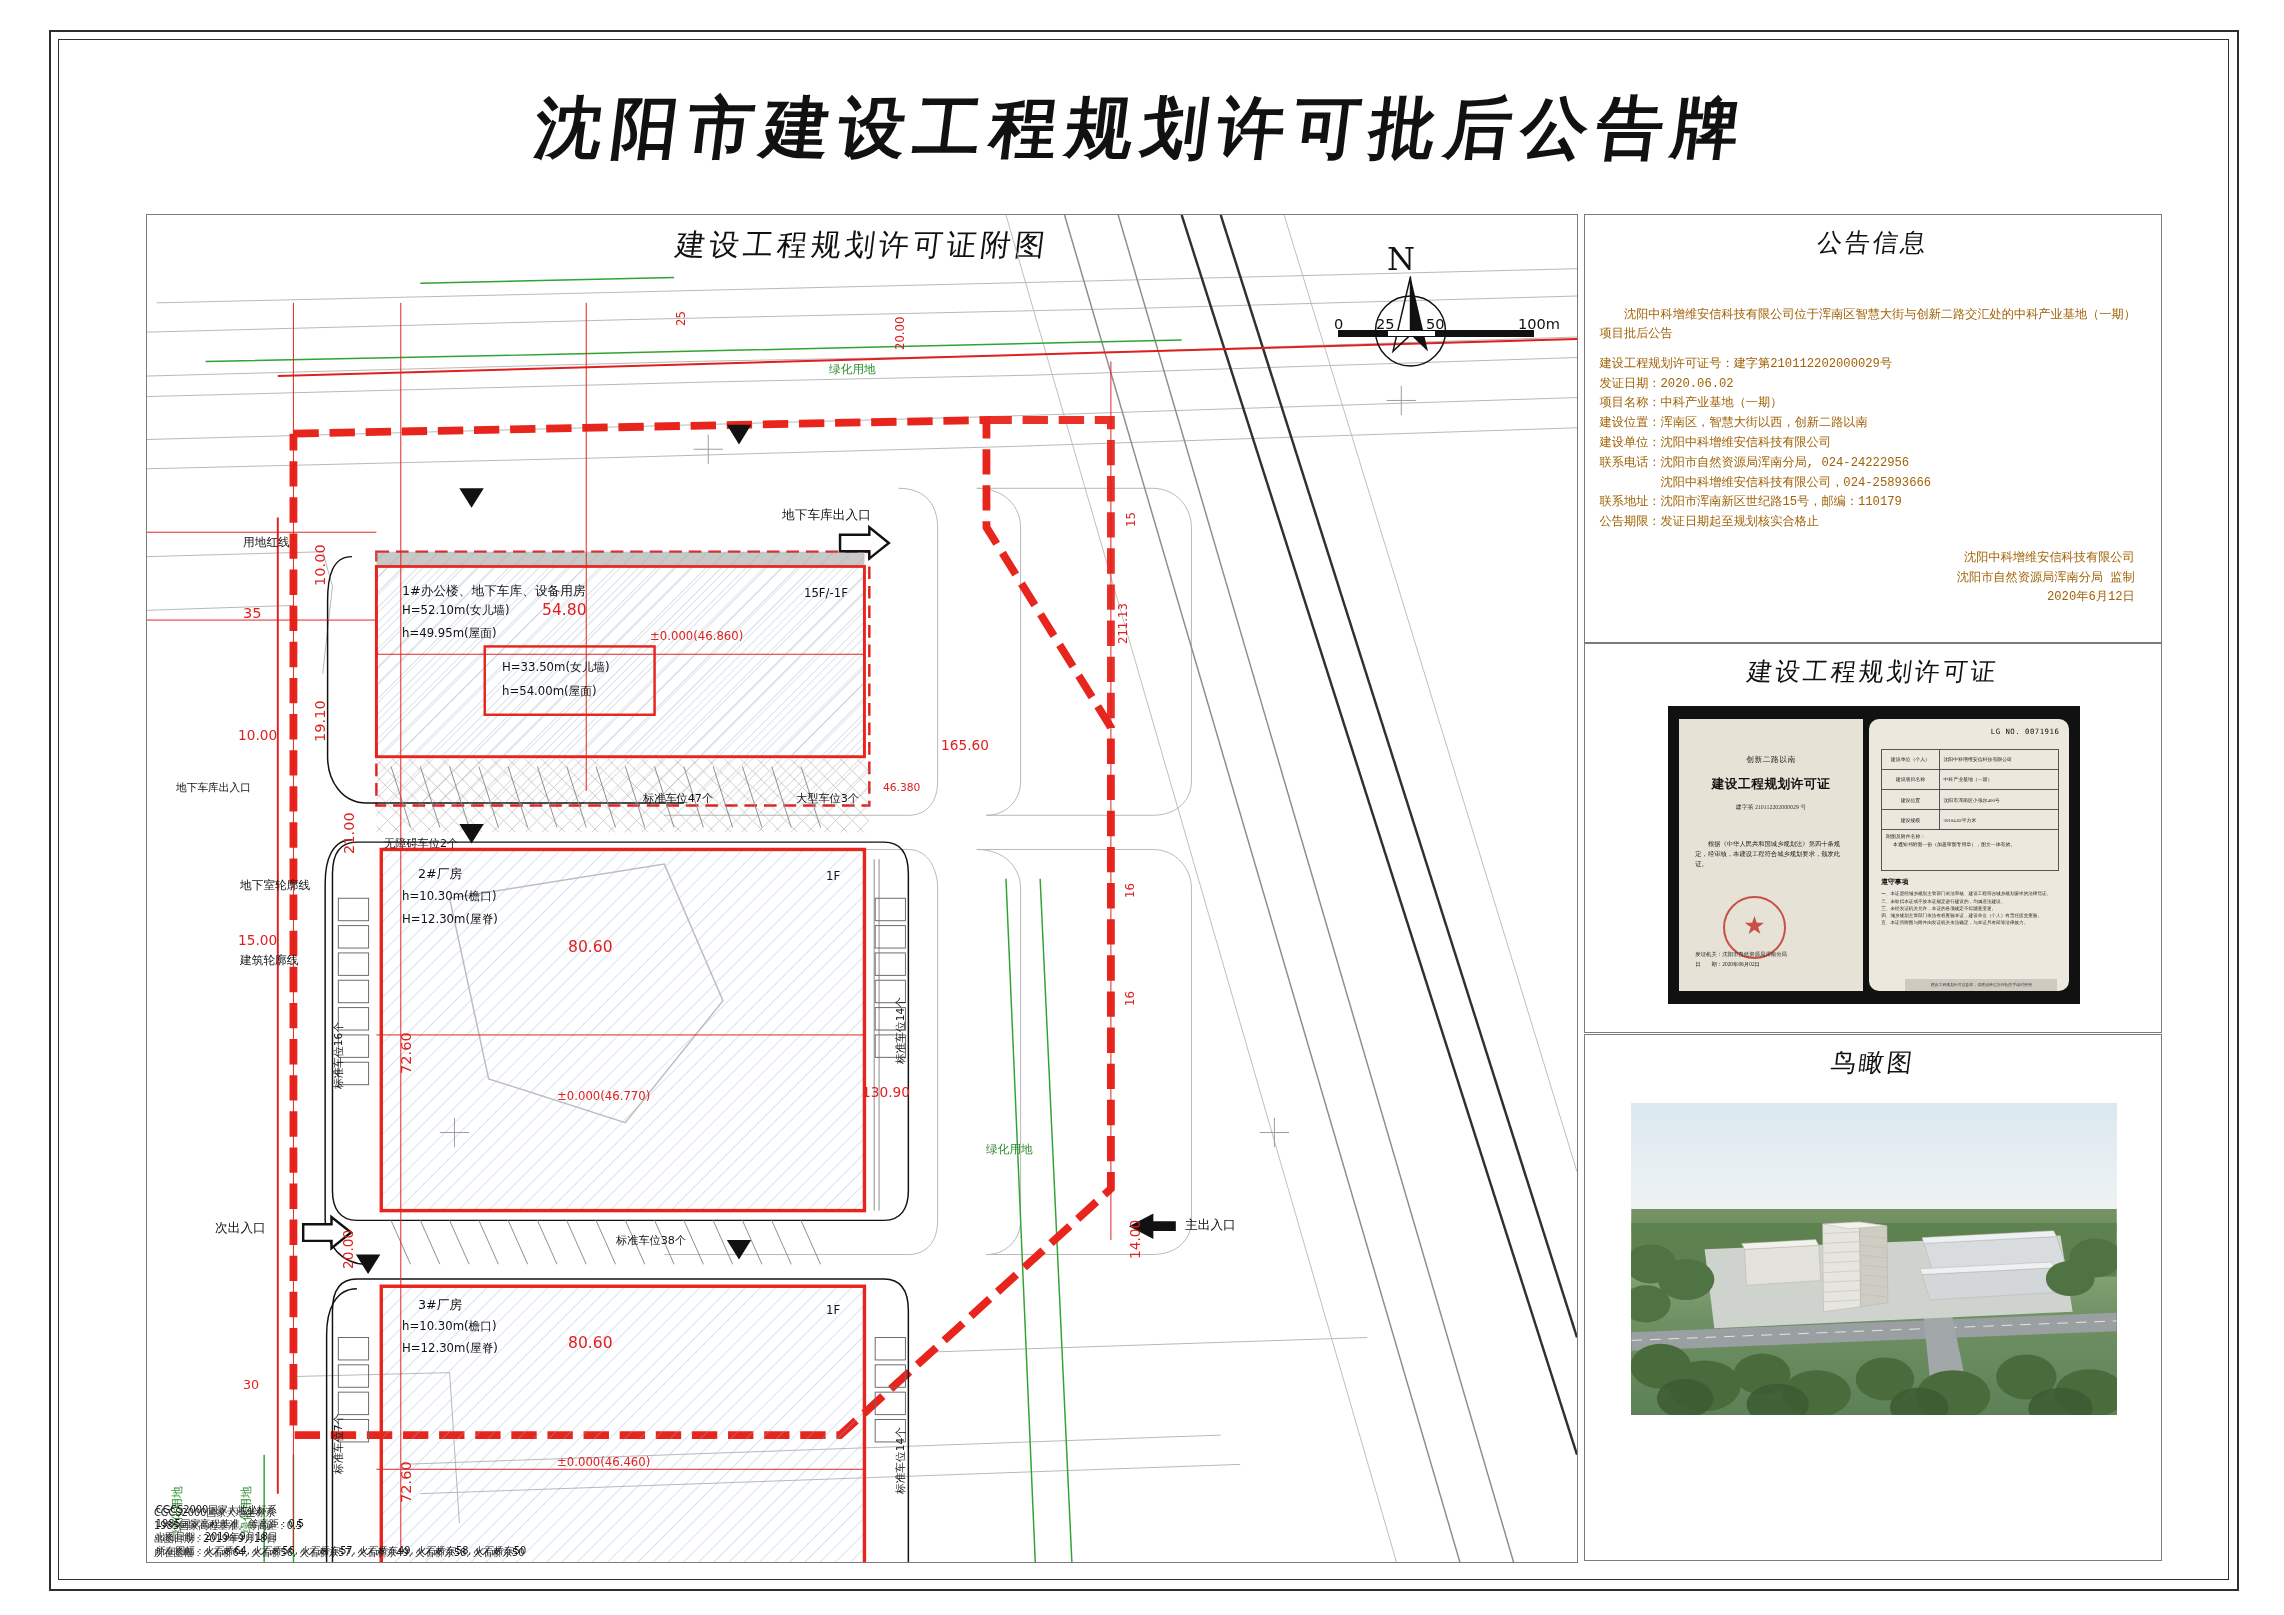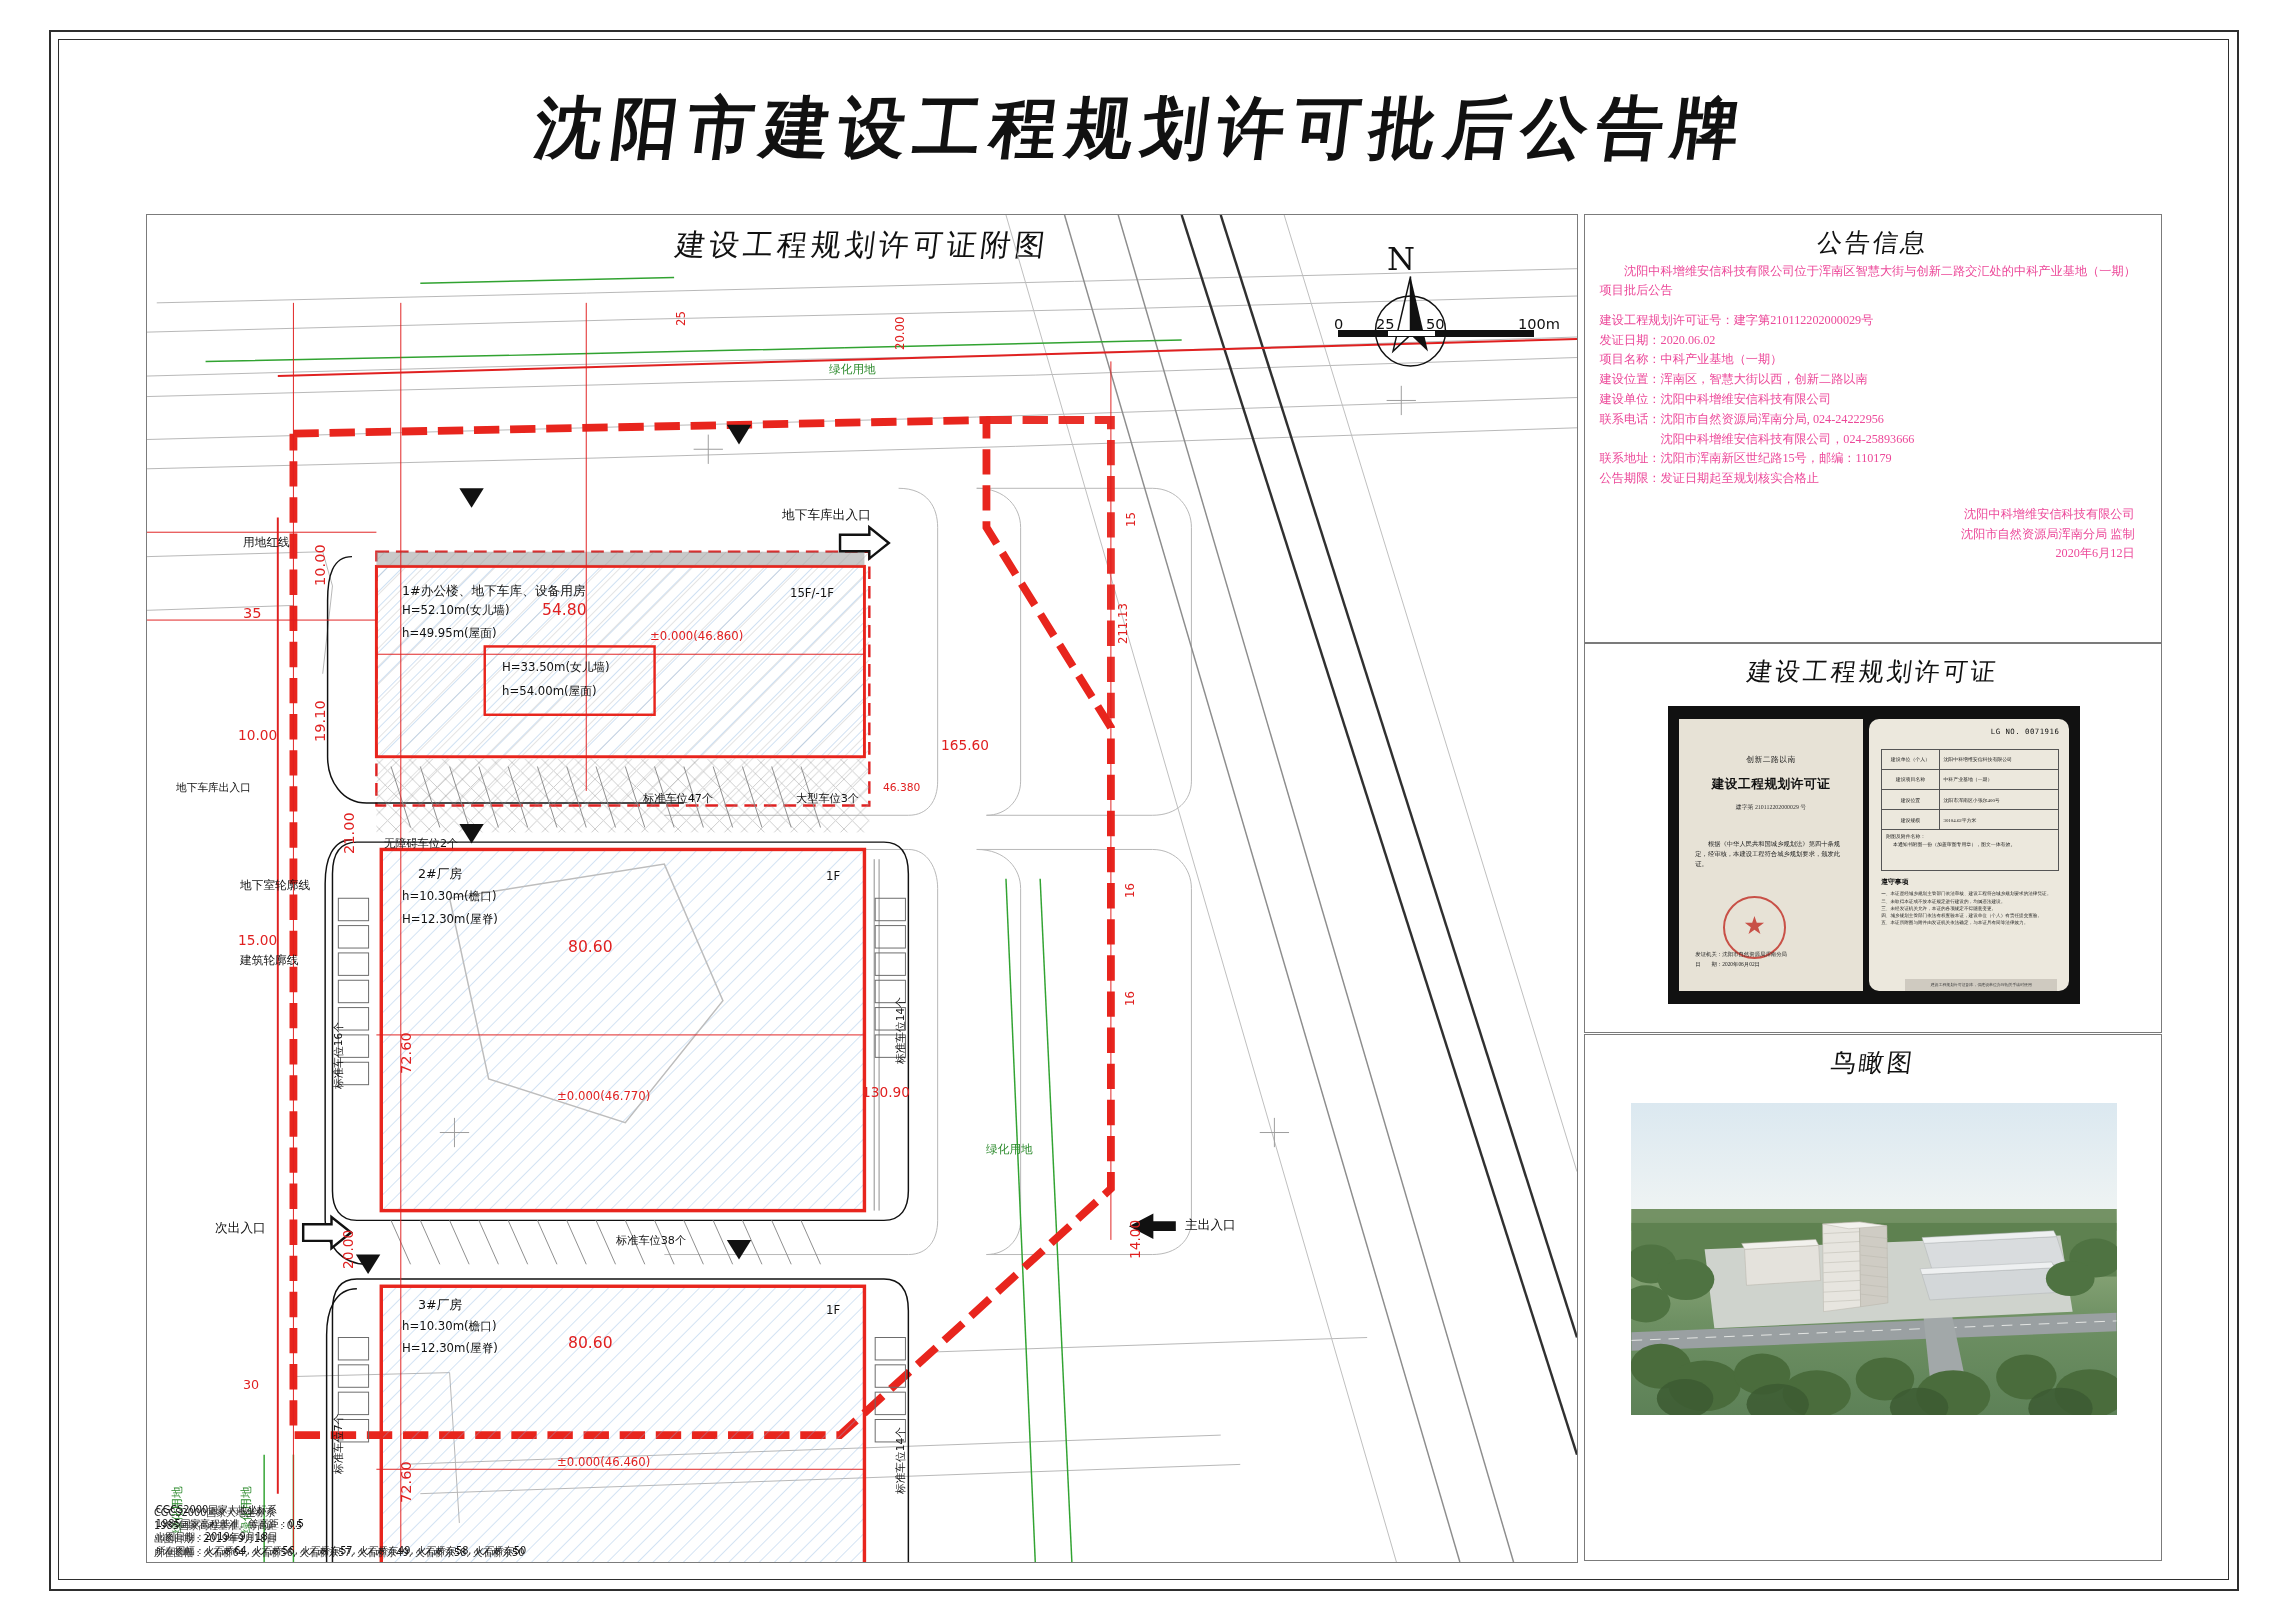--- a/index.html
+++ b/index.html
@@ -21,21 +21,21 @@
   .plan-title{position:absolute;left:0;top:9.8px;width:1430px;text-align:center;font-size:30px;letter-spacing:3.9px;color:#111;transform:skewX(-7deg);font-family:"DejaVu Serif",serif;}
 
   .right-col{position:absolute;left:1584px;top:214px;width:578px;height:1347px;}
   .panel{position:absolute;left:0;border:1px solid #7b7b7b;background:#fff;box-sizing:border-box;}
   .panel-a{top:0;width:578px;height:429px;}
   .panel-b{top:429px;width:578px;height:390px;}
   .panel-c{top:820px;width:578px;height:527px;}
 
   .panel-h{width:100%;text-align:center;font-size:25px;letter-spacing:2.9px;color:#111;transform:skewX(-7deg);font-family:"DejaVu Serif",serif;margin-top:10.7px;}
 
-  .notice-body{padding:2.9px 14.6px 0 14.6px;font-size:12.2px;line-height:1.62;color:#ec4899;font-family:Liberation Serif, serif;}
+  .notice-body{padding:2.9px 14.6px 0 14.6px;font-size:12.2px;line-height:1.62;color:#a16207;font-family:Liberation Mono, monospace;margin-top:44px;}
   .notice-lead{text-indent:2em;margin-bottom:9.8px;}
   .notice-line{white-space:pre;}
   .sign-block{margin-top:16.6px;text-align:right;padding-right:11.7px;line-height:1.6;}
 
   
   .cert-photo{position:absolute;left:83px;top:62px;width:412px;height:298px;background:#111;box-sizing:border-box;padding:12.7px 10.7px;}
   .cert-inner{position:relative;width:100%;height:100%;display:flex;gap:5.9px;}
   .cert-page{background:#e7e2d6;position:relative;}
   .cert-left{width:48%;height:100%;}
   .cert-right{width:52%;height:100%;background:#ece8dd;border-radius:10px;}
@@ -282,21 +282,21 @@
       <div class="lbl" style="left:180px;top:-5.9px;font-size:14.6px;">100m</div>
     </div>
 
     <div class="lbl" style="left:96px;top:320px;font-size:11.7px;">用地红线</div>
     <div class="lbl" style="left:93px;top:663px;font-size:11.7px;">地下室轮廓线</div>
     <div class="lbl" style="left:93px;top:738px;font-size:11.7px;">建筑轮廓线</div>
 
     <div class="lbl" style="left:255px;top:368px;font-size:12.7px;">1#办公楼、地下车库、设备用房</div>
     <div class="lbl" style="left:255px;top:388px;font-size:11.7px;">H=52.10m(女儿墙)</div>
     <div class="lbl" style="left:255px;top:411px;font-size:11.7px;">h=49.95m(屋面)</div>
-    <div class="lbl" style="left:643px;top:371px;font-size:11.7px;">15F/-1F</div>
+    <div class="lbl" style="left:657px;top:371px;font-size:11.7px;">15F/-1F</div>
     <div class="lbl lbl-red" style="left:395px;top:386px;font-size:15.6px;">54.80</div>
     <div class="lbl lbl-red" style="left:503px;top:414px;font-size:11.7px;">±0.000(46.860)</div>
     <div class="lbl" style="left:355px;top:445px;font-size:11.7px;">H=33.50m(女儿墙)</div>
     <div class="lbl" style="left:355px;top:469px;font-size:11.7px;">h=54.00m(屋面)</div>
 
     <div class="lbl" style="left:271px;top:651px;font-size:12.7px;">2#厂房</div>
     <div class="lbl" style="left:255px;top:674px;font-size:11.7px;">h=10.30m(檐口)</div>
     <div class="lbl" style="left:255px;top:697px;font-size:11.7px;">H=12.30m(屋脊)</div>
     <div class="lbl" style="left:679px;top:654px;font-size:11.7px;">1F</div>
     <div class="lbl lbl-red" style="left:421px;top:723px;font-size:15.6px;">80.60</div>

